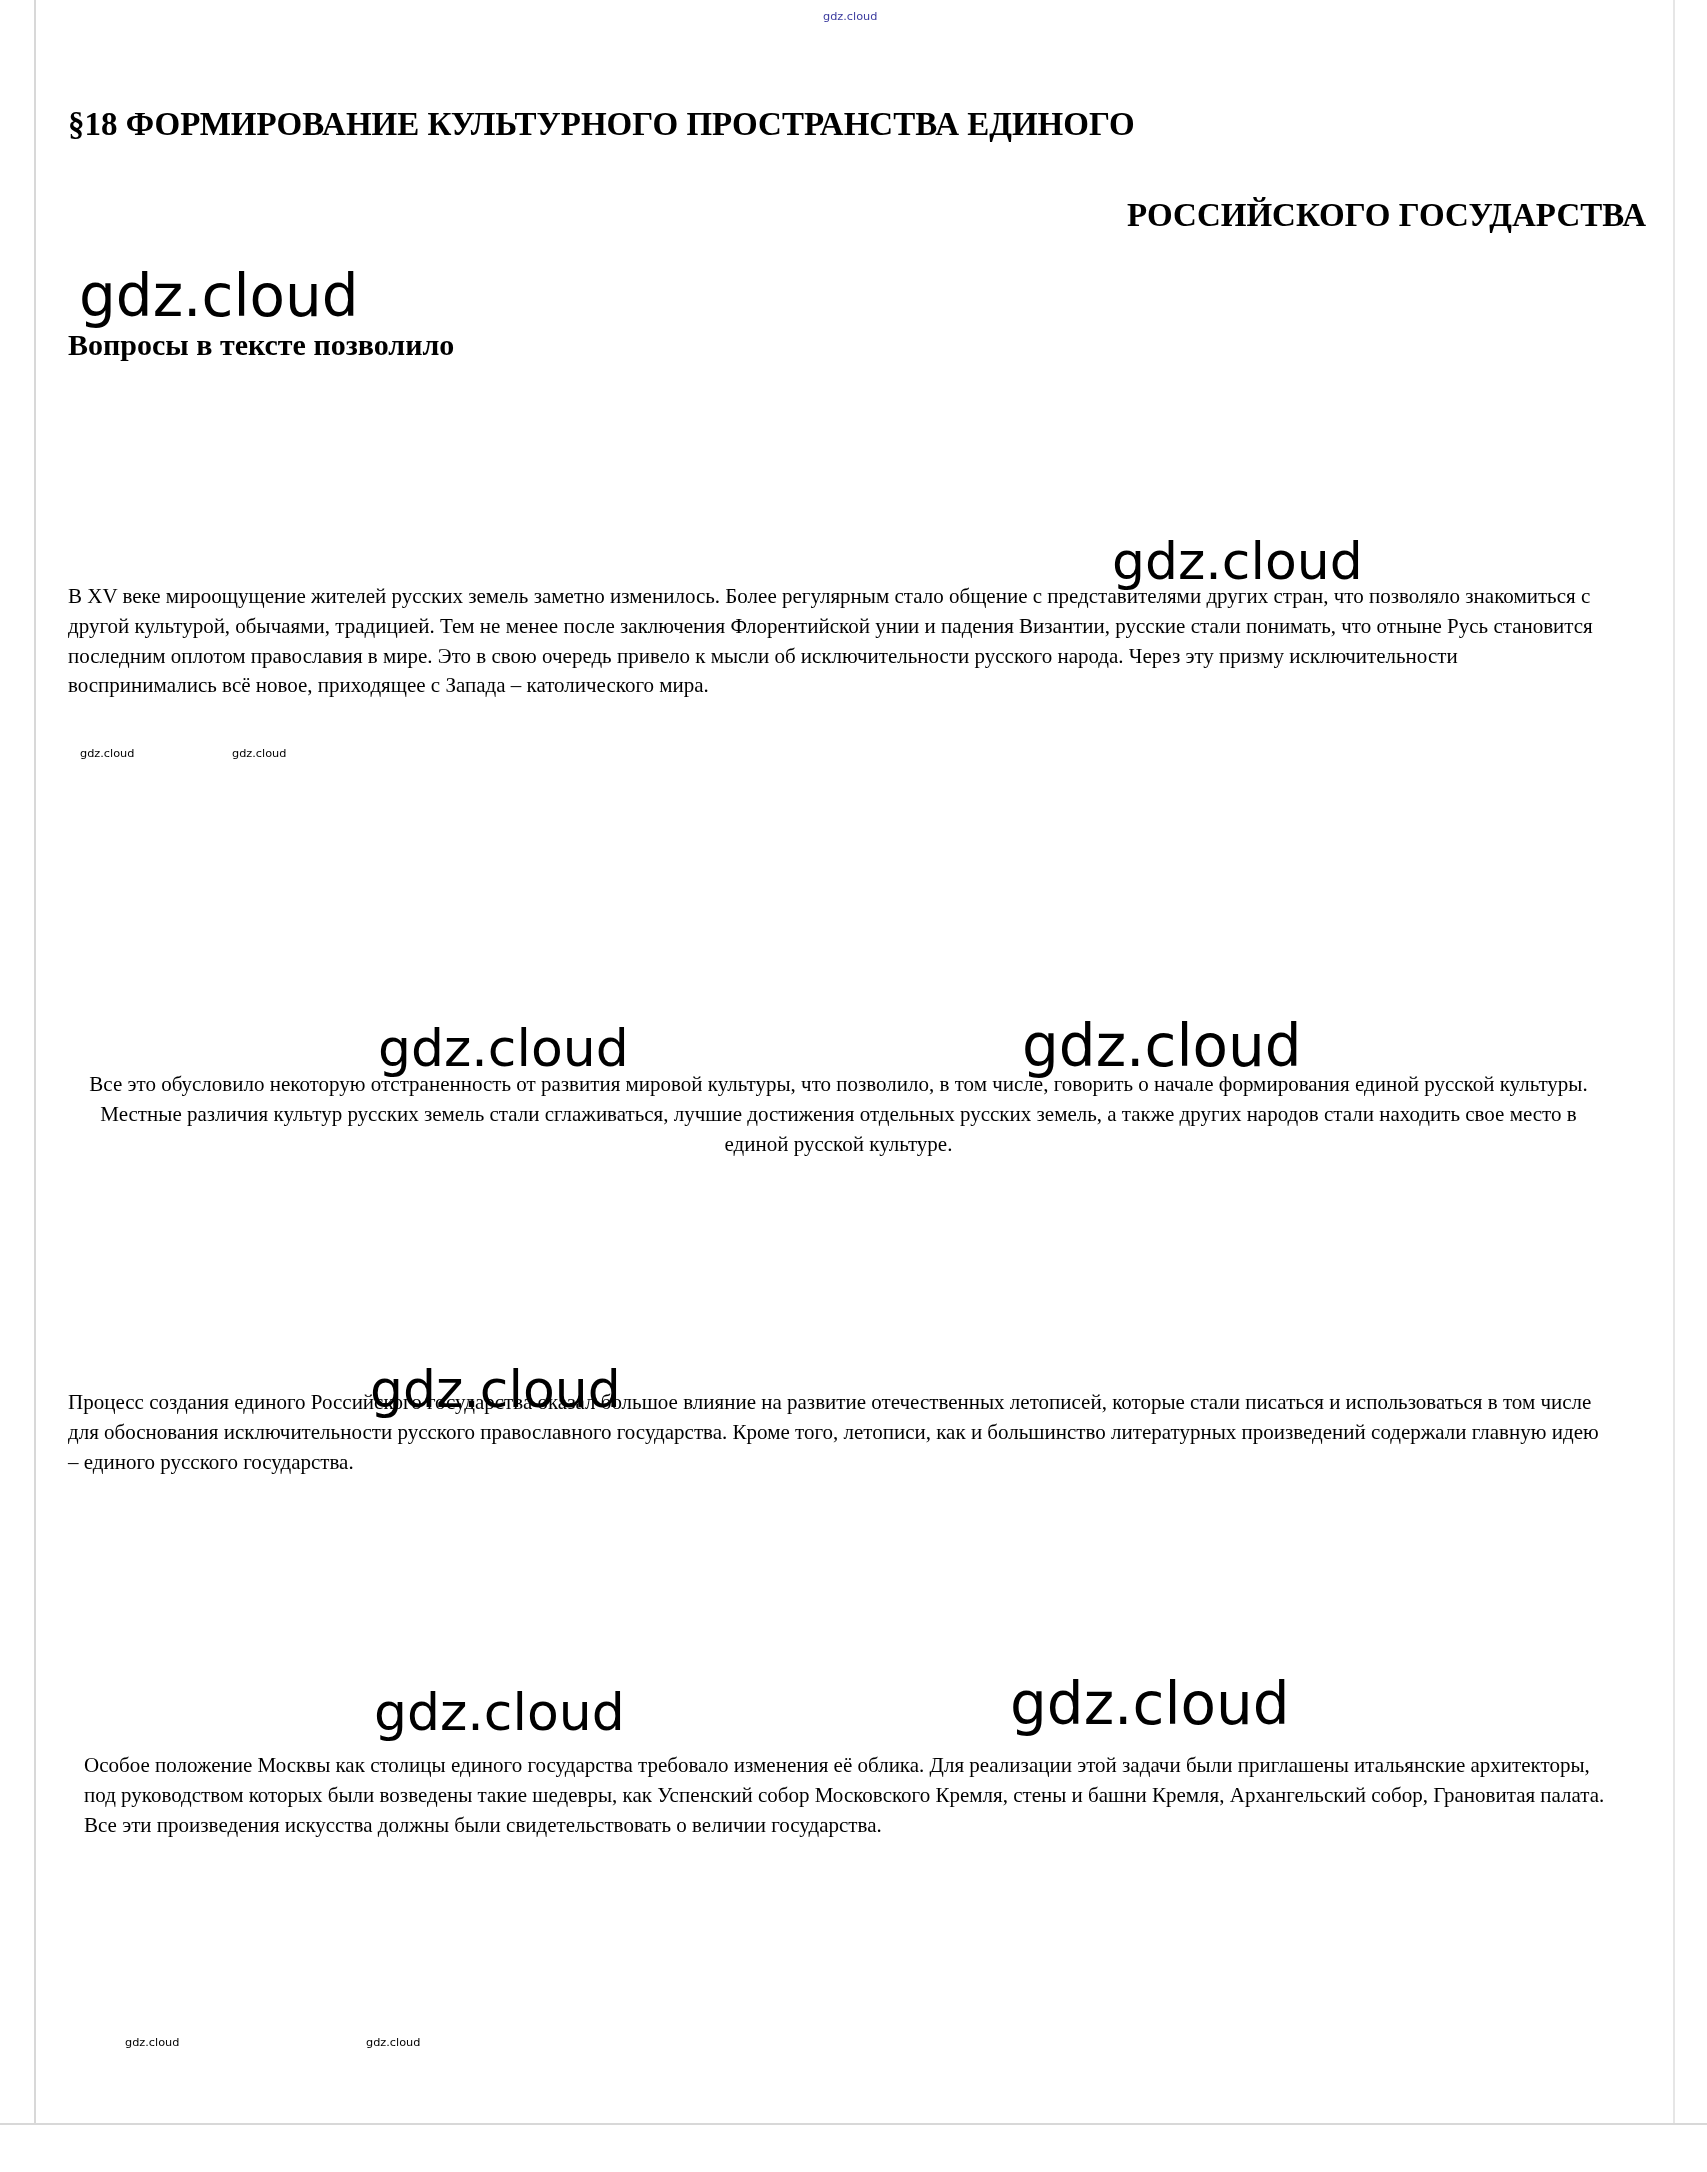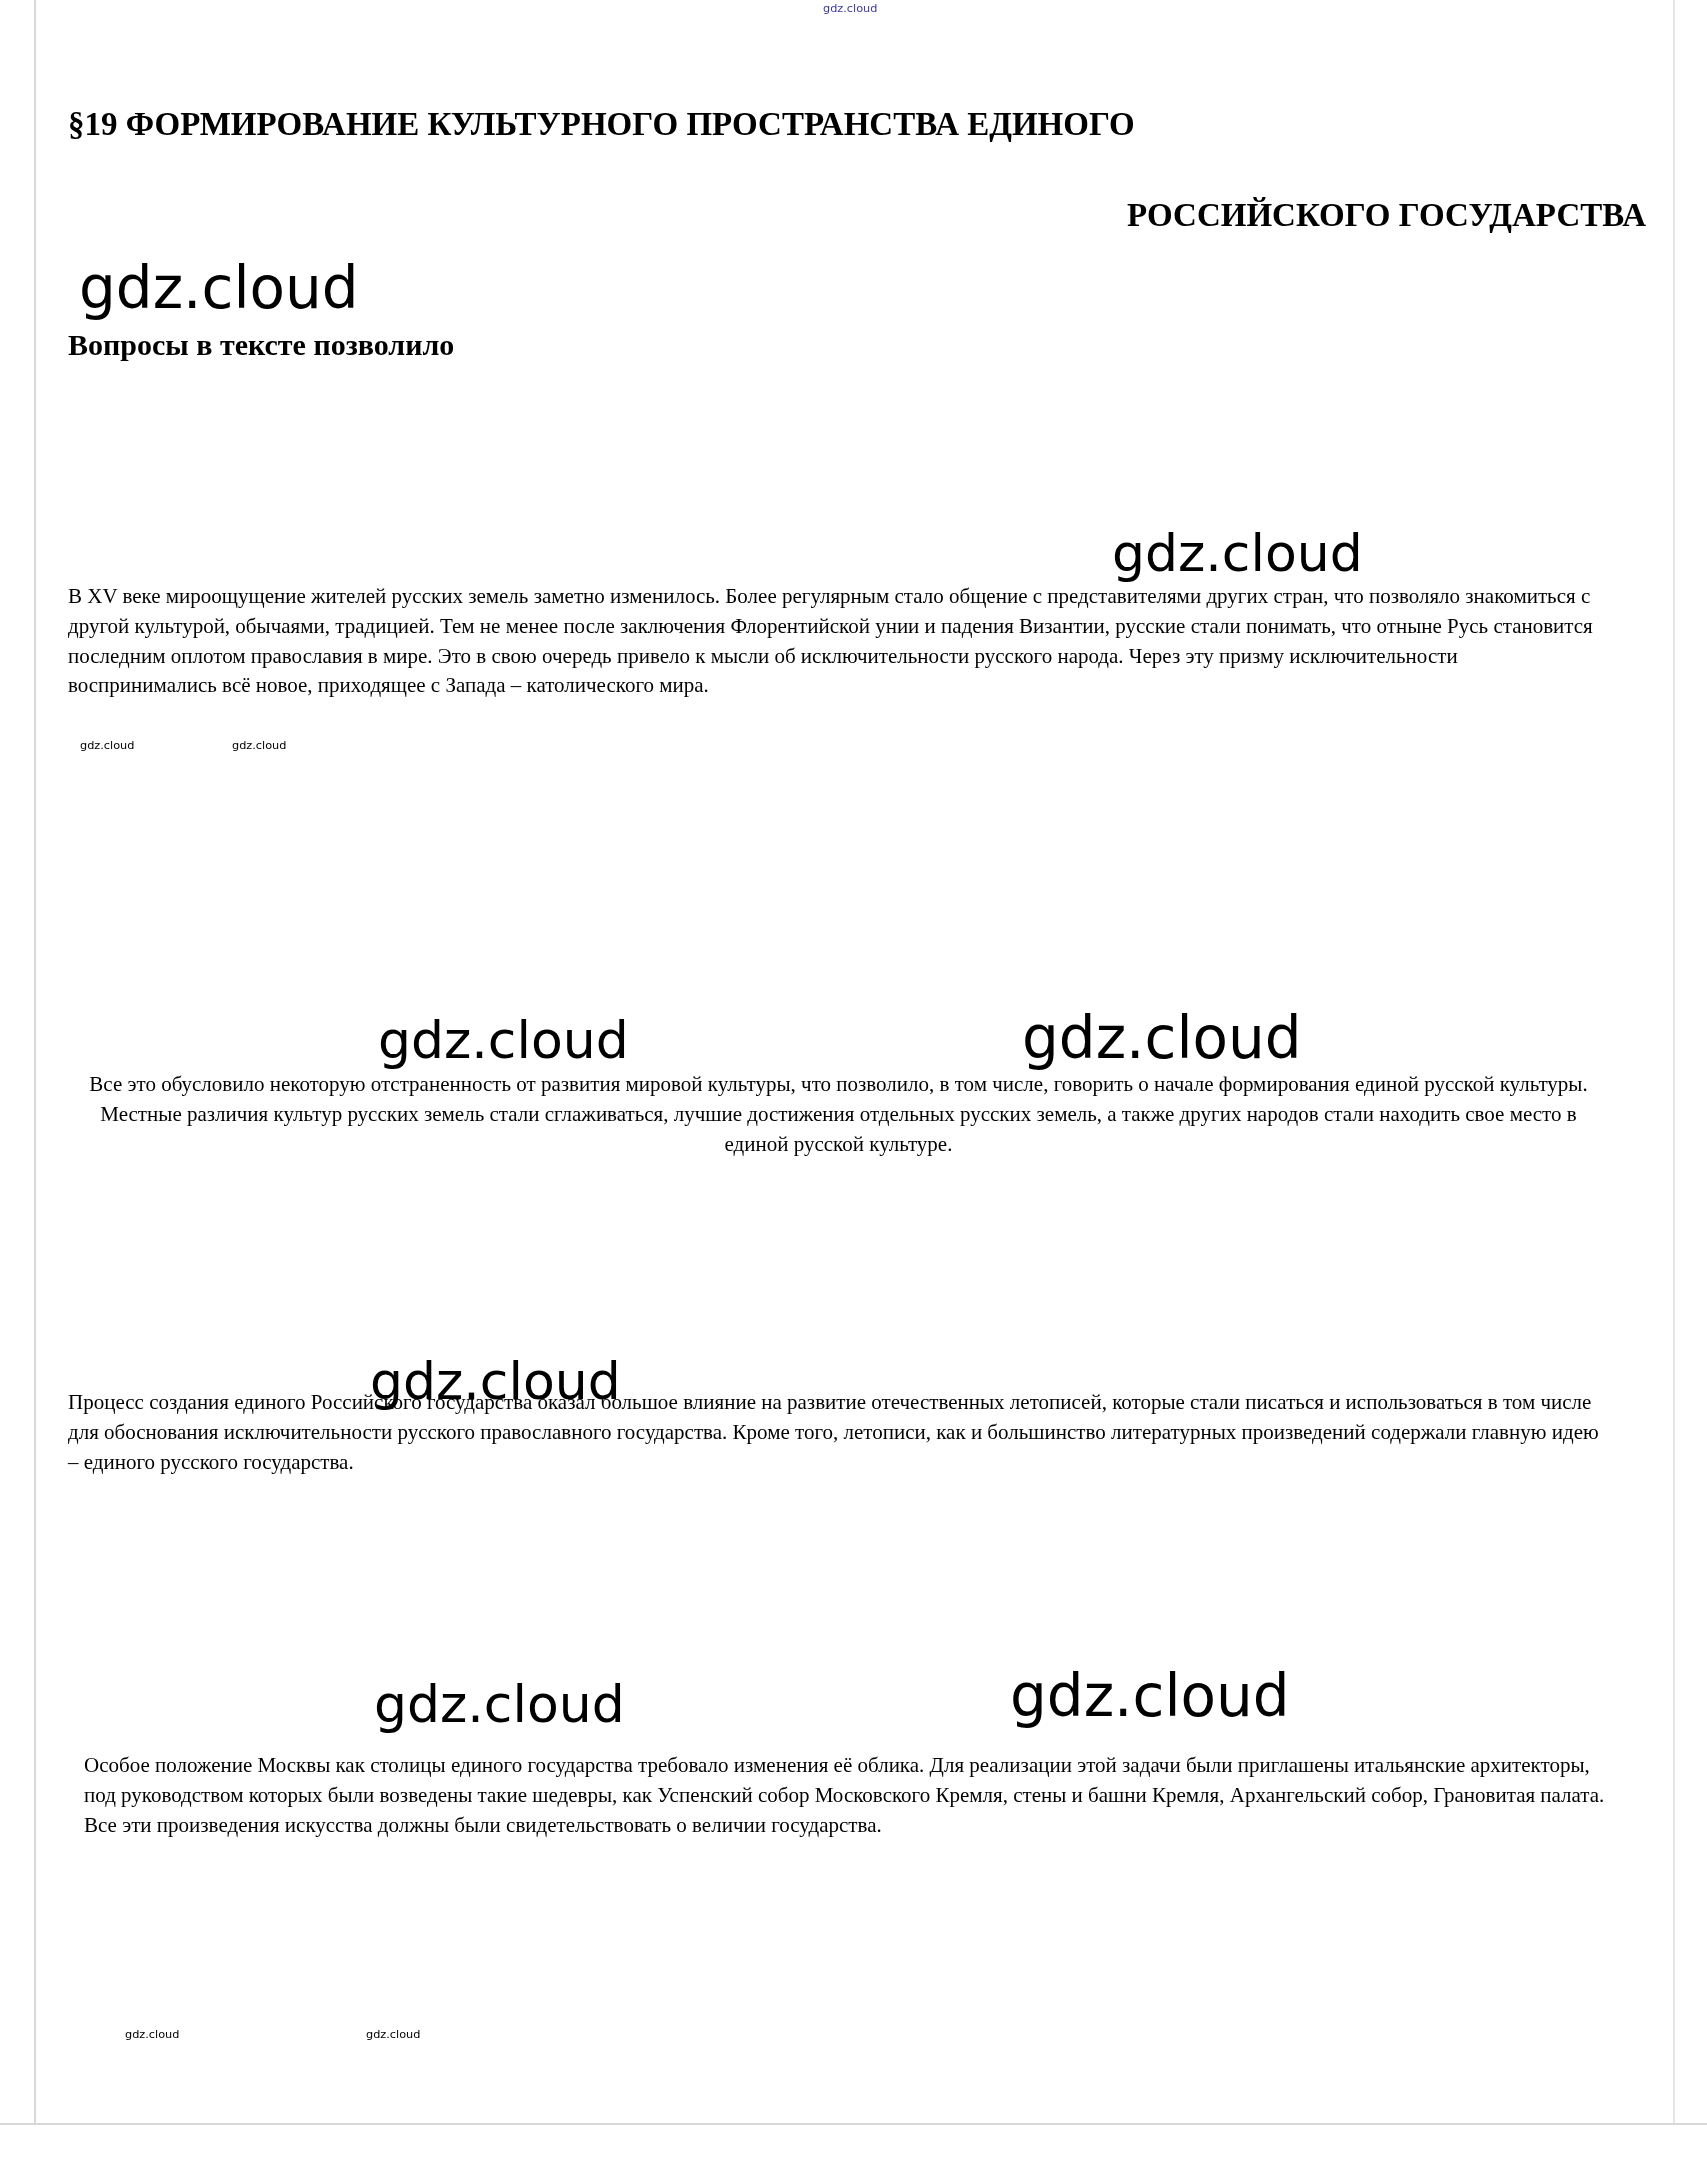--- a/index.html
+++ b/index.html
@@ -104,35 +104,36 @@
   #par4 { top: 1751px; margin-left: 16px; }
 
   
   .wm {
     position: absolute;
     font-family: "DejaVu Sans", "Liberation Sans", sans-serif;
     color: #000000;
     font-weight: 400;
     white-space: nowrap;
     pointer-events: none;
+    margin-top: 8px;
   }
   .wm-tiny { font-size: 11.3px; }
   .wm-big { font-size: 52px; }
   .wm-huge { font-size: 58px; }
 </style>
 </head>
 <body>
 
 <div class="page">
 
   <div class="page-border-left"></div>
   <div class="page-border-right"></div>
   <div class="page-border-bottom"></div>
 
-  <div class="title-line1">§19  ФОРМИРОВАНИЕ КУЛЬТУРНОГО ПРОСТРАНСТВА ЕДИНОГО</div>
+  <div class="title-line1">§18  ФОРМИРОВАНИЕ КУЛЬТУРНОГО ПРОСТРАНСТВА ЕДИНОГО</div>
   <div class="title-line2">РОССИЙСКОГО ГОСУДАРСТВА</div>
 
   <div class="subheading">Вопросы в тексте позволило</div>
 
 
   <p class="body-par" id="par1">В XV веке мироощущение жителей русских земель заметно изменилось. Более регулярным стало общение с представителями других стран, что позволяло знакомиться с другой культурой, обычаями, традицией. Тем не менее после заключения Флорентийской унии и падения Византии, русские стали понимать, что отныне Русь становится последним оплотом православия в мире. Это в свою очередь привело к мысли об исключительности русского народа. Через эту призму исключительности воспринимались всё новое, приходящее с Запада – католического мира.</p>
   <p class="body-par" id="par2">Все это обусловило некоторую отстраненность от развития мировой культуры, что позволило, в том числе, говорить о начале формирования единой русской культуры. Местные различия культур русских земель стали сглаживаться, лучшие достижения отдельных русских земель, а также других народов стали находить свое место в единой русской культуре.</p>
   <p class="body-par" id="par3">Процесс создания единого Российского государства оказал большое влияние на развитие отечественных летописей, которые стали писаться и использоваться в том числе для обоснования исключительности русского православного государства. Кроме того, летописи, как и большинство литературных произведений содержали главную идею – единого русского государства.</p>
   <p class="body-par" id="par4">Особое положение Москвы как столицы единого государства требовало изменения её облика. Для реализации этой задачи были приглашены итальянские архитекторы, под руководством которых были возведены такие шедевры, как Успенский собор Московского Кремля, стены и башни Кремля, Архангельский собор, Грановитая палата. Все эти произведения искусства должны были свидетельствовать о величии государства.</p>
 

